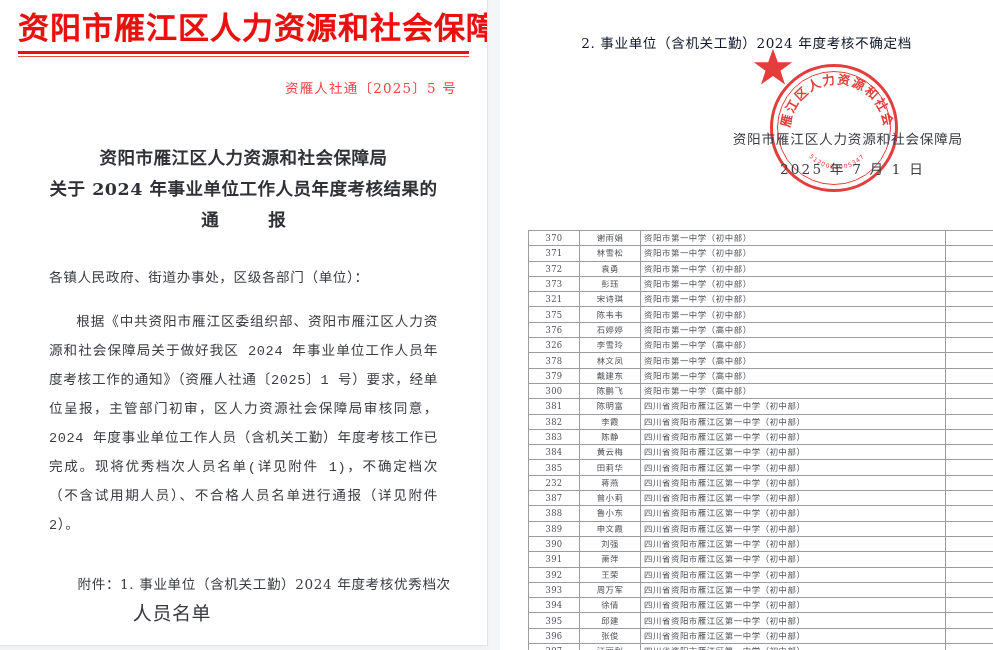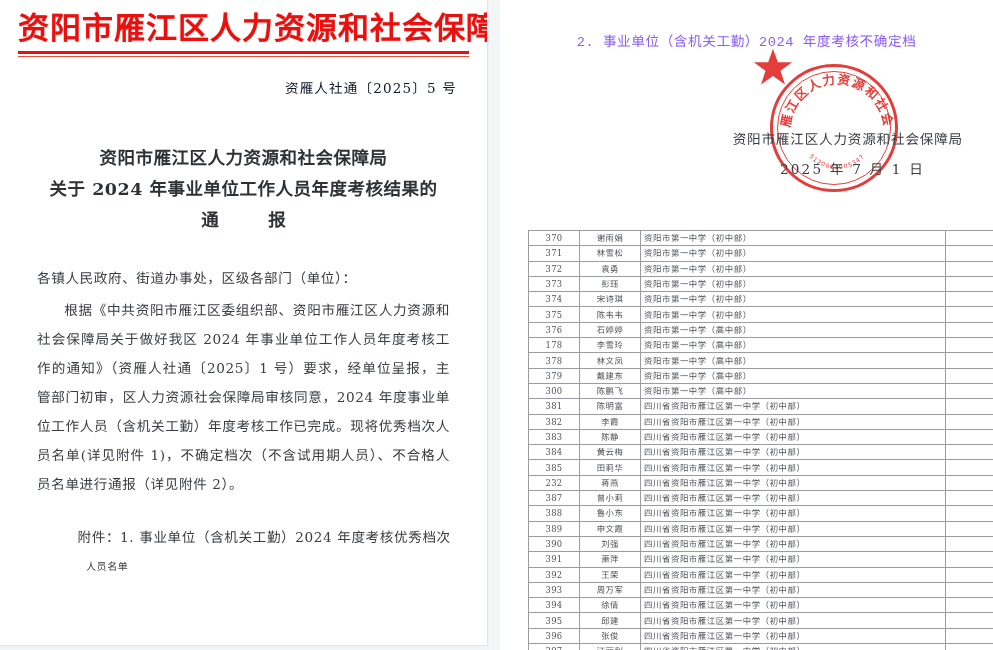--- a/index.html
+++ b/index.html
@@ -69,21 +69,21 @@
   .masthead-rule-thin {
     height: 1px;
     background: #ef4b3c;
     margin-top: 2px;
   }
   .doc-number {
     margin-top: 20px;
     margin-right: 30px;
     text-align: right;
     font-size: 13.5px;
-    color: #0f172a;
+    color: #ef4444;
     letter-spacing: 1.2px;
   }
 
   
   .doc-title {
     margin-top: 46px;
     text-align: center;
     color: #2f3136;
     font-weight: bold;
     font-size: 17.5px;
@@ -97,58 +97,57 @@
 
   
   .doc-body {
     margin: 28px 34px 0 34px;
     color: #3a3c42;
     font-size: 13.6px;
     line-height: 29px;
     letter-spacing: 0.6px;
     text-align: justify;
   }
-  .doc-body p { margin: 3px; }
+  .doc-body p { margin: 15px; font-family: Liberation Mono, monospace; }
   .doc-body p.indent { text-indent: 2em; }
   .attachment-line {
-    margin: 24px 34px 0 34px;
+    margin: 30px 34px 0 34px;
     color: #3a3c42;
     font-size: 13.6px;
     line-height: 29px;
     letter-spacing: 0.6px;
     text-indent: 3.2em;
   }
   .attachment-cont {
     margin: 0 34px;
     color: #3a3c42;
-    font-size: 10px;
+    font-size: 19px;
     line-height: 29px;
     letter-spacing: 0.6px;
     text-indent: 5.2em;
   }
 
   
   .page-right {
     position: absolute;
     left: 500px;
     top: 0px;
     width: 493px;
     height: 650px;
     background: #ffffff;
     box-sizing: border-box;
     overflow: hidden;
   }
   .right-heading {
     margin: 28px 24px 0 24px;
-    color: #8b5cf6;
+    color: #0f172a;
     font-size: 13.6px;
     line-height: 30px;
     letter-spacing: 0.6px;
     text-align: center;
-    font-family: Liberation Mono, monospace;
   }
   .right-heading .l2 { }
 
   
   .sign-block {
     position: relative;
     margin-top: 18px;
     height: 120px;
   }
   .seal {
@@ -319,39 +318,39 @@
               <td class="c-unit">资阳市第一中学（初中部）</td>
               <td class="c-blank"></td>
             </tr>
             <tr>
               <td class="c-idx">373</td>
               <td class="c-name">彭珏</td>
               <td class="c-unit">资阳市第一中学（初中部）</td>
               <td class="c-blank"></td>
             </tr>
             <tr>
-              <td class="c-idx">374</td>
+              <td class="c-idx">321</td>
               <td class="c-name">宋诗琪</td>
               <td class="c-unit">资阳市第一中学（初中部）</td>
               <td class="c-blank"></td>
             </tr>
             <tr>
               <td class="c-idx">375</td>
               <td class="c-name">陈韦韦</td>
               <td class="c-unit">资阳市第一中学（初中部）</td>
               <td class="c-blank"></td>
             </tr>
             <tr>
               <td class="c-idx">376</td>
               <td class="c-name">石婷婷</td>
               <td class="c-unit">资阳市第一中学（高中部）</td>
               <td class="c-blank"></td>
             </tr>
             <tr>
-              <td class="c-idx">178</td>
+              <td class="c-idx">326</td>
               <td class="c-name">李雪玲</td>
               <td class="c-unit">资阳市第一中学（高中部）</td>
               <td class="c-blank"></td>
             </tr>
             <tr>
               <td class="c-idx">378</td>
               <td class="c-name">林文凤</td>
               <td class="c-unit">资阳市第一中学（高中部）</td>
               <td class="c-blank"></td>
             </tr>

